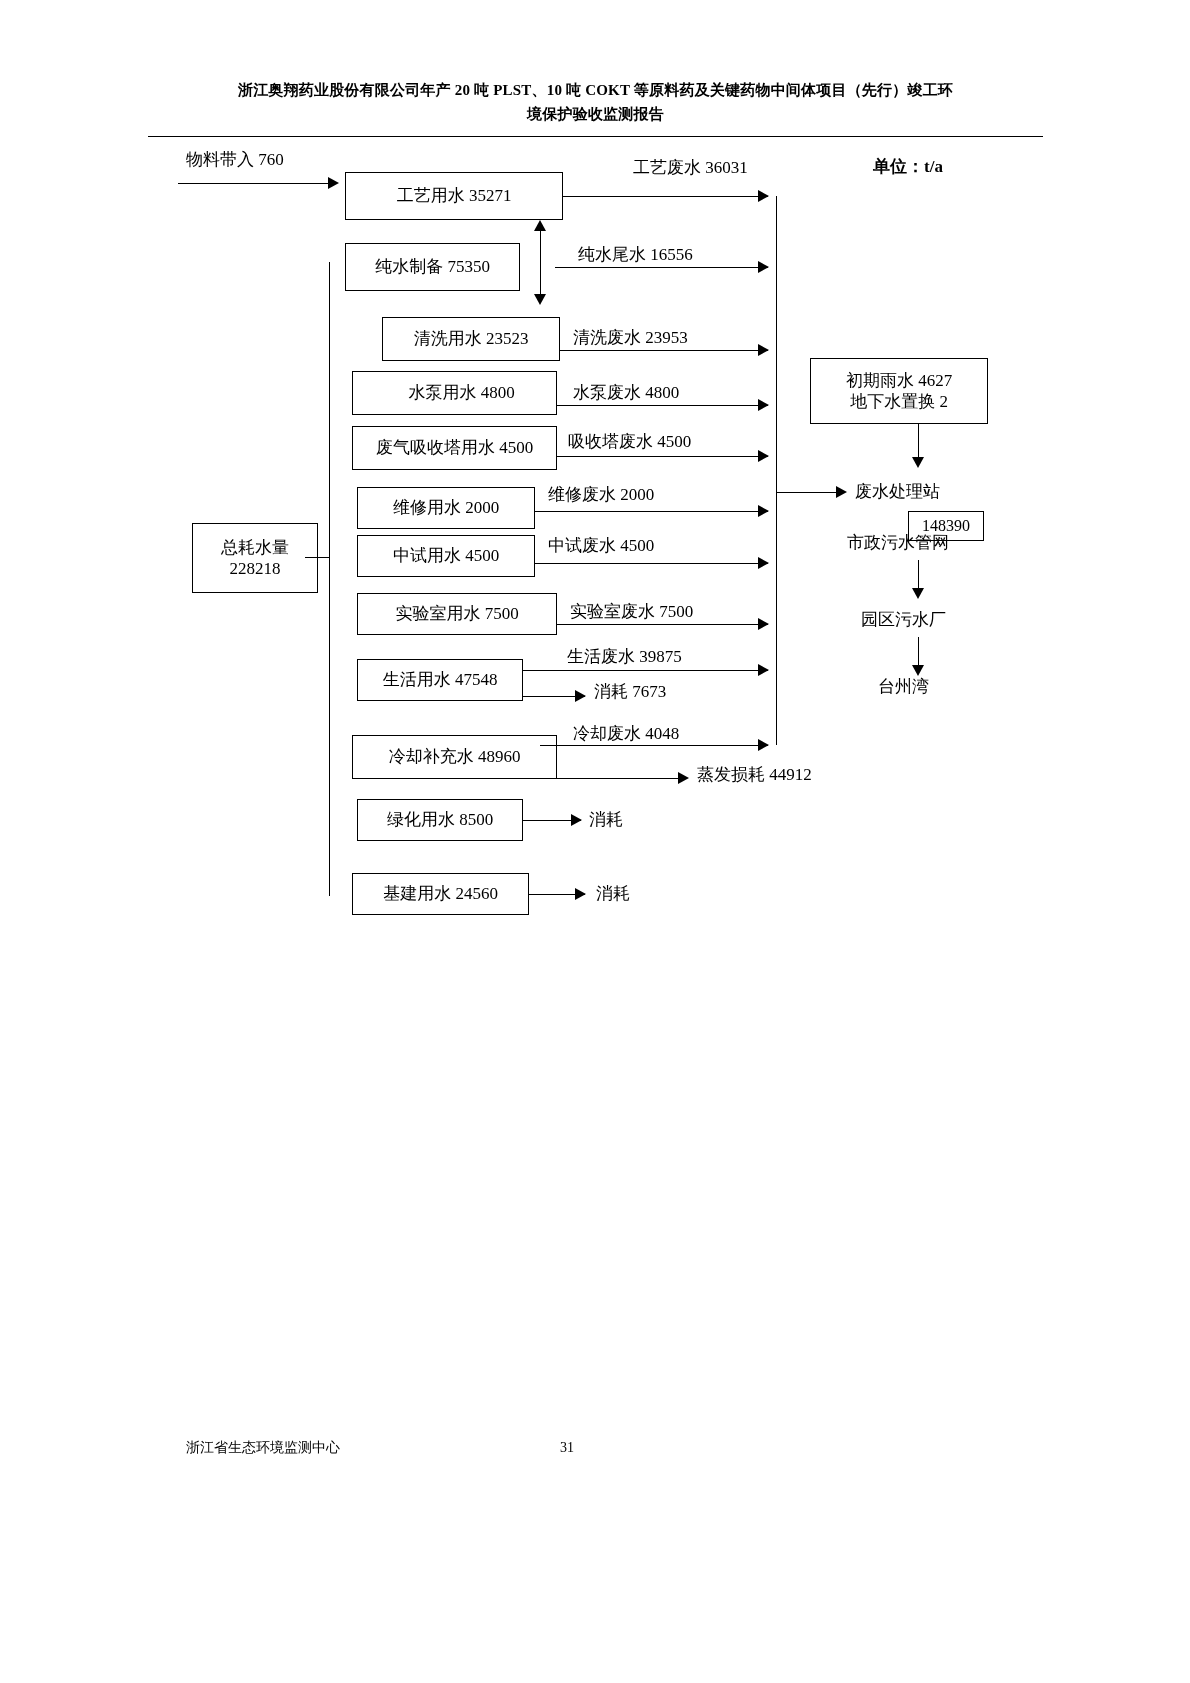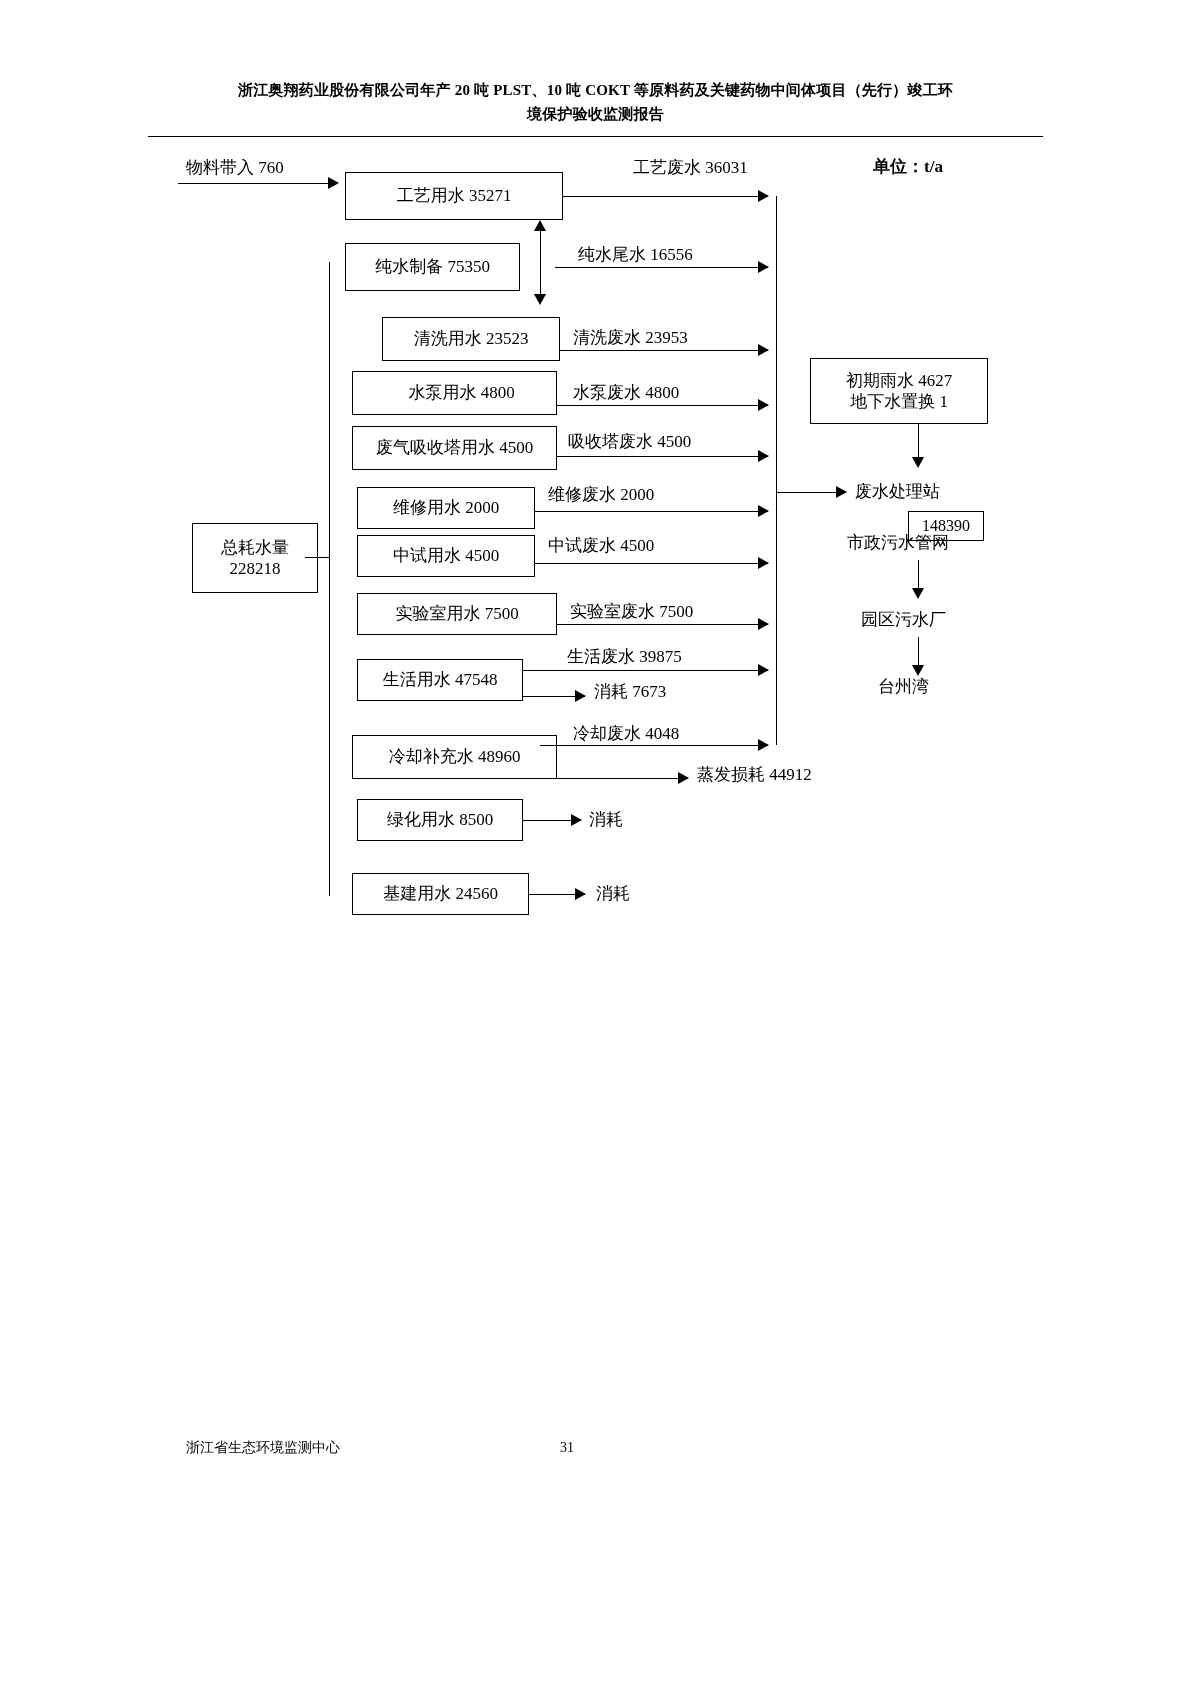--- a/index.html
+++ b/index.html
@@ -134,21 +134,21 @@
   <div class="doc-header">
     <div>浙江奥翔药业股份有限公司年产 20 吨 PLST、10 吨 COKT 等原料药及关键药物中间体项目（先行）竣工环</div>
     <div>境保护验收监测报告</div>
   </div>
   <div class="header-rule"></div>
 
   <div class="dgm">
 
     <div class="lbl bold" style="left:873px; top:155px; font-size:17px;">单位：t/a</div>
 
-    <div class="lbl" style="left:186px; top:156px;">物料带入 760</div>
+    <div class="lbl" style="left:186px; top:148px;">物料带入 760</div>
     <div class="hline" style="left:178px; top:183px; width:150px;"></div>
     <div class="arrow-r" style="left:328px; top:177px;"></div>
 
     <div class="box two-line" style="left:192px; top:523px; width:126px; height:70px;">
       <span>总耗水量</span>
       <span>228218</span>
     </div>
 
     <div class="hline" style="left:305px; top:557px; width:25px;"></div>
     <div class="vline" style="left:329px; top:262px; height:634px;"></div>
@@ -246,21 +246,21 @@
     <div class="hline" style="left:529px; top:894px; width:56px;"></div>
     <div class="arrow-r" style="left:575px; top:888px;"></div>
     <div class="lbl" style="left:596px; top:882px;">消耗</div>
 
     <div class="vline" style="left:776px; top:196px; height:549px;"></div>
     <div class="hline" style="left:776px; top:492px; width:68px;"></div>
     <div class="arrow-r" style="left:836px; top:486px;"></div>
 
     <div class="box two-line" style="left:810px; top:358px; width:178px; height:66px;">
       <span>初期雨水 4627</span>
-      <span>地下水置换 1</span>
+      <span>地下水置换 2</span>
     </div>
     <div class="vline" style="left:918px; top:424px; height:35px;"></div>
     <div class="arrow-d" style="left:912px; top:457px;"></div>
 
     <div class="lbl" style="left:855px; top:480px;">废水处理站</div>
     <div class="box" style="left:908px; top:511px; width:76px; height:30px; font-size:16px;">
       <span>148390</span>
     </div>
 
     <div class="lbl" style="left:847px; top:531px;">市政污水管网</div>

